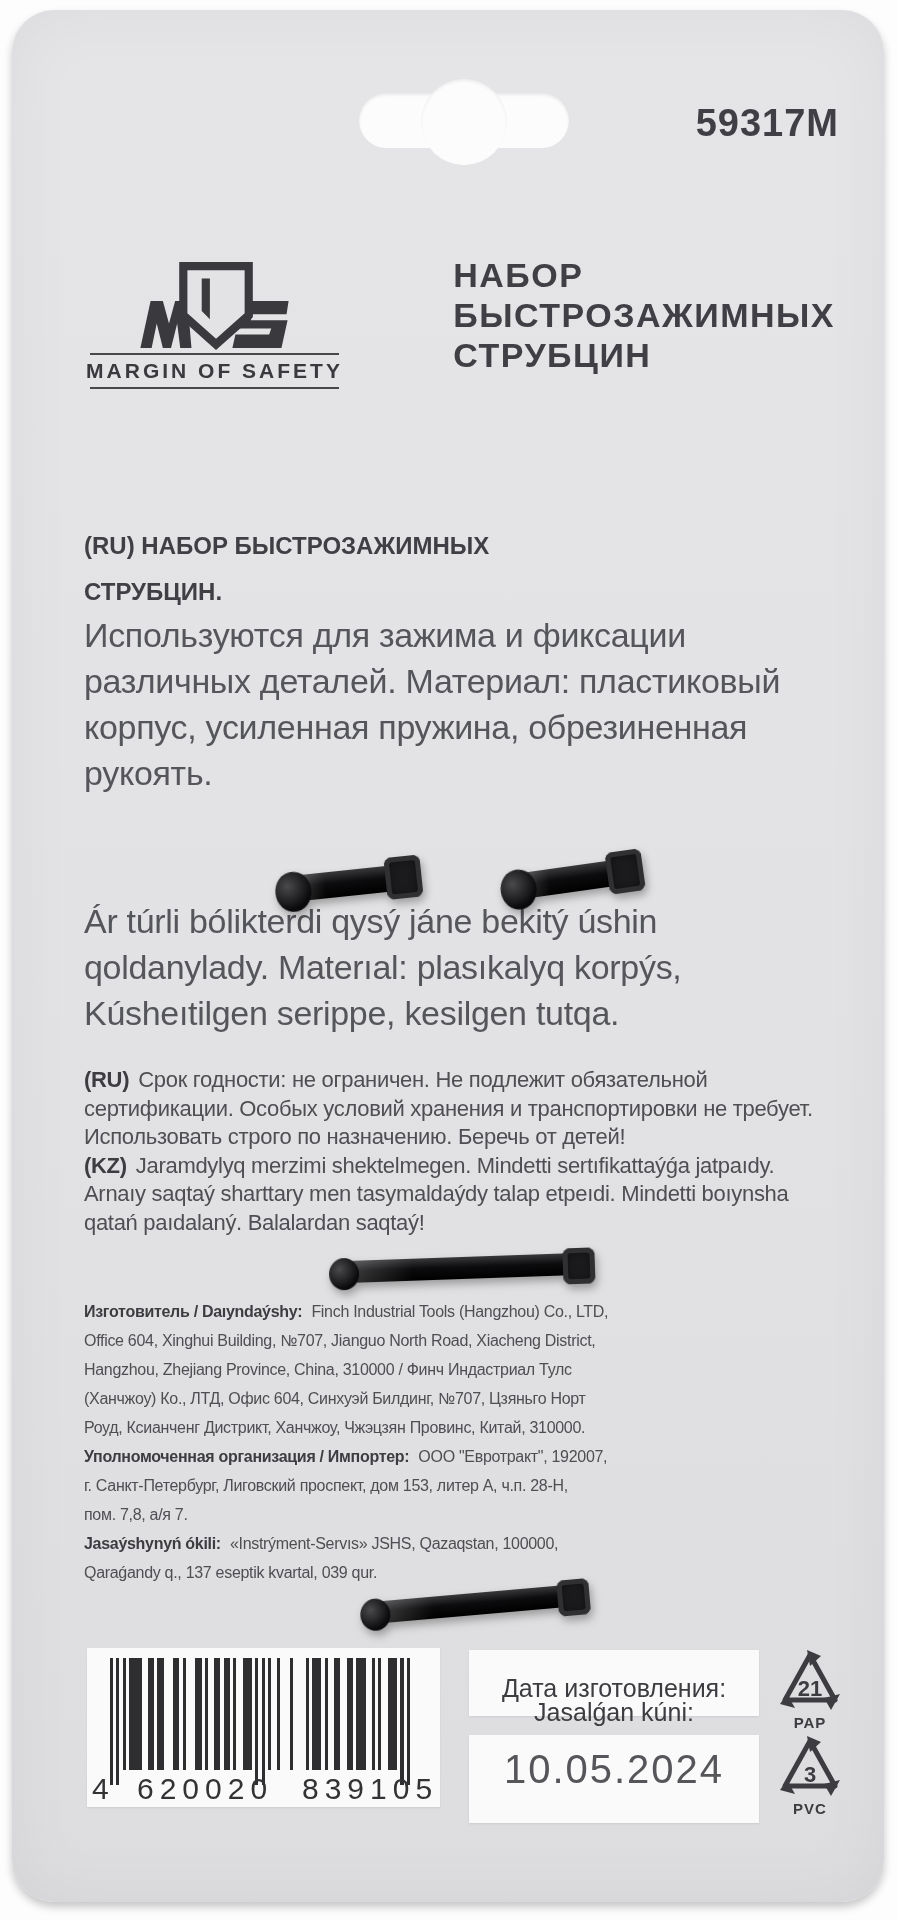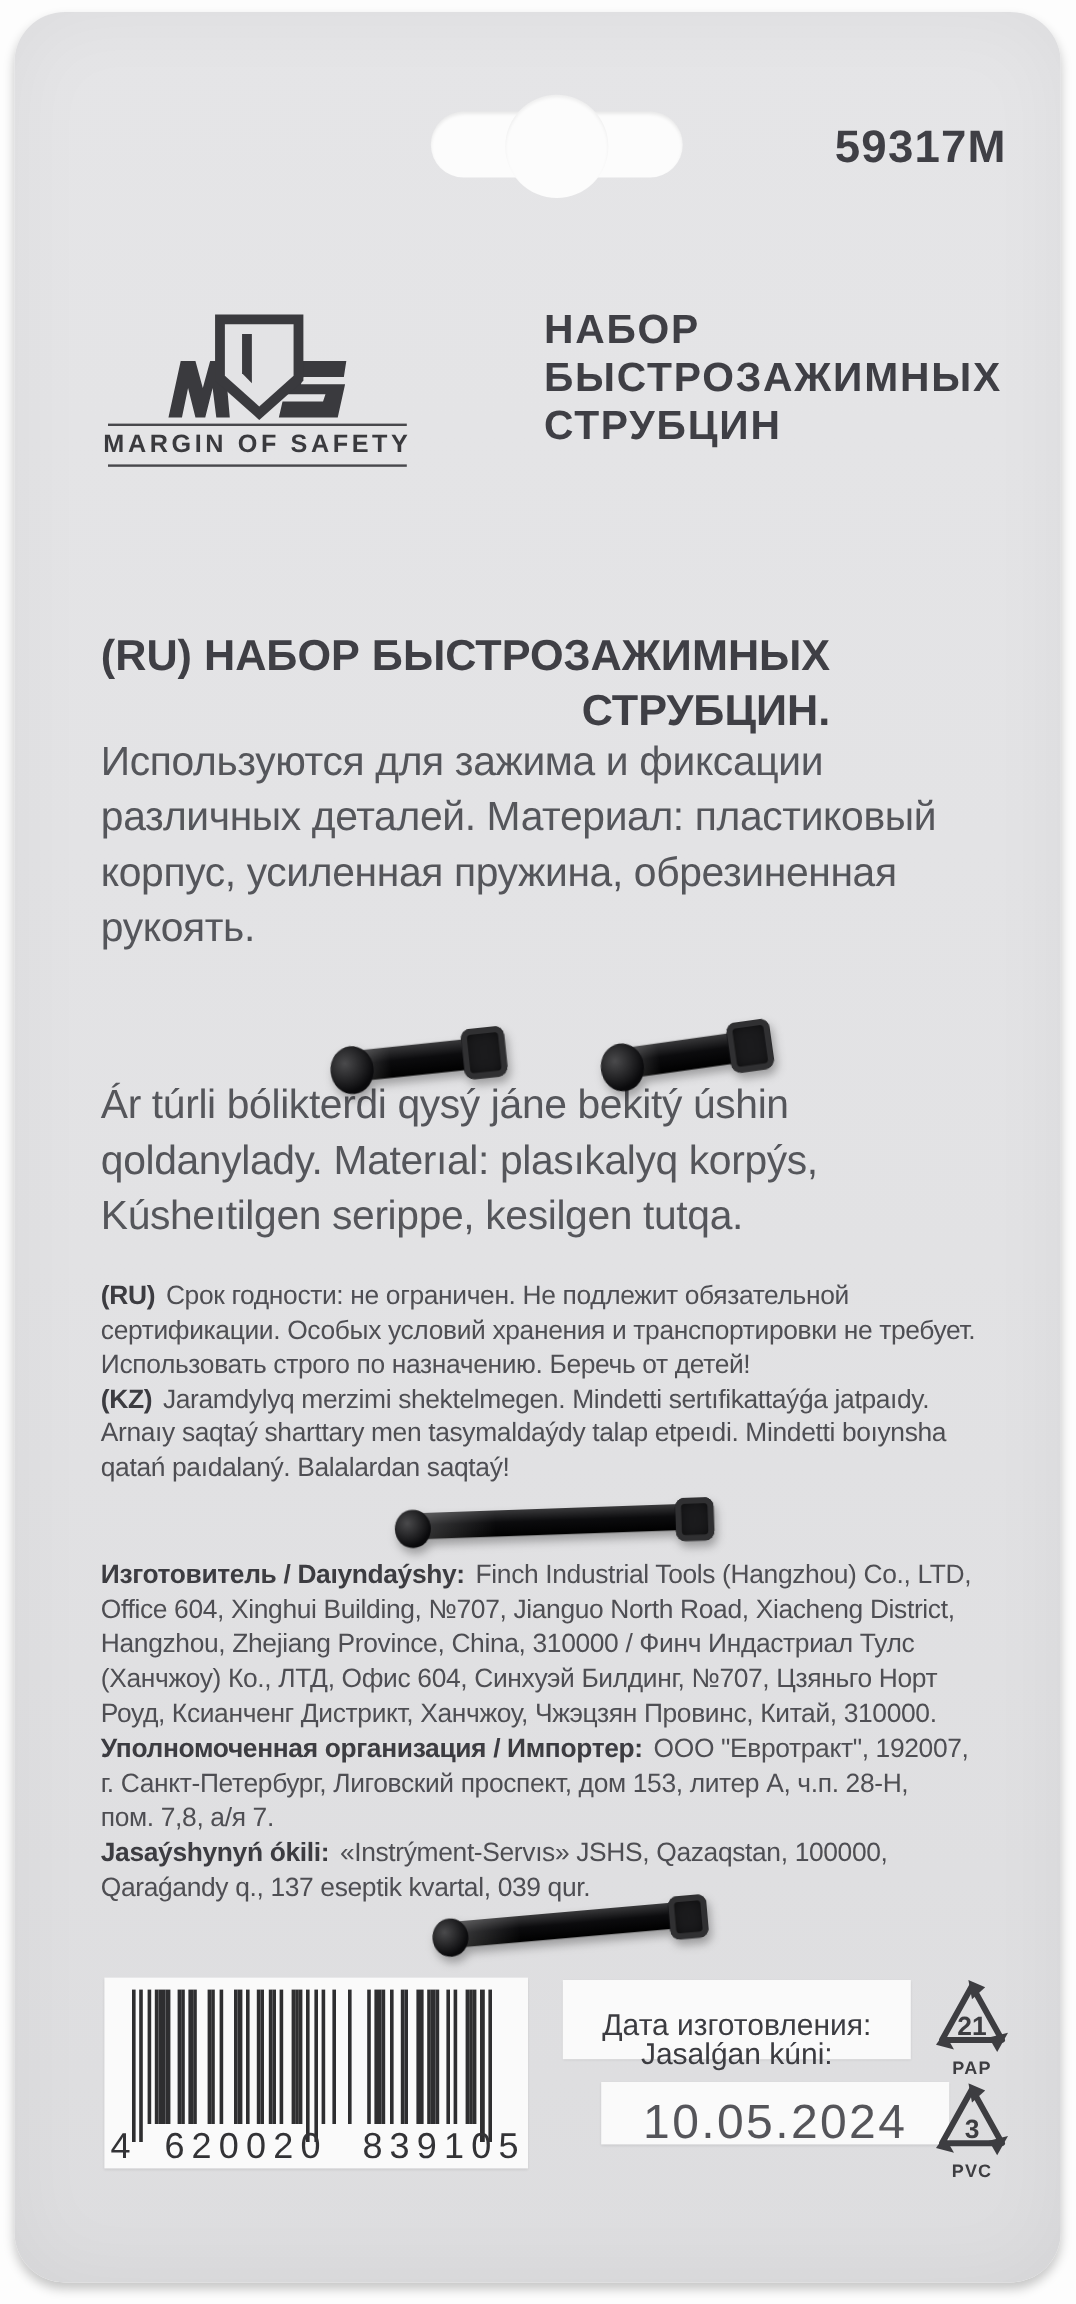--- a/index.html
+++ b/index.html
@@ -11,27 +11,27 @@
   
   .slot-pill{position:absolute;left:347px;top:83px;width:210px;height:55px;border-radius:28px;
         background:#fcfcfc;box-shadow:inset 0 2px 3px rgba(0,0,0,.08);}
   .slot-circle{position:absolute;left:409px;top:69px;width:86px;height:86px;border-radius:50%;
         background:#fcfcfc;box-shadow:inset 0 2px 3px rgba(0,0,0,.06);}
   
   .sku{position:absolute;top:92px;right:45px;font-size:38px;font-weight:bold;letter-spacing:1px;color:#3f3f45;text-align:right;}
   .title{position:absolute;top:245px;right:49px;text-align:left;font-size:34px;font-weight:bold;
         line-height:40px;letter-spacing:1.5px;color:#3f3f45;white-space:pre;}
   .pre{white-space:pre;}
-  .h-ru{position:absolute;left:72px;top:513px;font-size:36px;font-weight:bold;line-height:46px;color:#3f3f45;text-align:right;}
+  .h-ru{position:absolute;left:72px;top:513px;font-size:24px;font-weight:bold;line-height:46px;color:#3f3f45;}
   .b-ru{position:absolute;left:72px;top:602px;font-size:34px;line-height:46px;letter-spacing:-0.3px;color:#55565b;}
   .h-kz{position:absolute;left:72px;top:793px;font-size:36px;font-weight:bold;line-height:46px;color:#3f3f45;}
   .b-kz{position:absolute;left:72px;top:888px;font-size:34px;line-height:46px;letter-spacing:-0.3px;color:#55565b;}
   .fineblock{position:absolute;left:72px;top:1056px;width:812px;font-size:22px;line-height:28.6px;
         letter-spacing:-0.3px;color:#4e4e53;}
-  .infoblock{position:absolute;left:72px;top:1287px;width:812px;font-size:22px;line-height:29px;
+  .infoblock{position:absolute;left:72px;top:1287px;width:812px;font-size:16px;line-height:29px;
         letter-spacing:-0.3px;color:#4e4e53;}
   .fineblock p,.infoblock p{margin:0;white-space:pre;}
   .fineblock b,.infoblock b{color:#3c3c41;margin-right:9px;margin-top:39px;}
   
   .logo-svg{position:absolute;left:126px;top:250px;}
   .brand-rule{position:absolute;left:78px;width:249px;height:2px;background:#48484c;}
   .rule-top{top:343px;} .rule-bottom{top:377px;}
   .tagline{position:absolute;left:70px;top:346px;width:265px;text-align:center;font-size:21px;
         font-weight:bold;letter-spacing:3px;line-height:30px;color:#3a3a3e;}
   
@@ -51,21 +51,21 @@
   .barcode-panel{left:75px;top:1638px;width:353px;height:159px;}
   .barcode-bars{position:absolute;left:23px;top:10px;width:300px;height:112px;display:flex;overflow:visible;}
   .module{flex:1 1 0;min-width:0;}
   .module.bar{background:#2e2e30;height:100%;}
   .module.bar.guard{height:127px;}
   .bc-digit{position:absolute;top:124px;font-size:30px;color:#333336;}
   .bc-d1{left:5px;} .bc-d2{left:50px;letter-spacing:6px;} .bc-d3{left:215px;letter-spacing:6px;}
   .date-label-panel{left:457px;top:1640px;width:290px;height:66px;}
   .date-labels{position:absolute;left:0;top:26px;width:100%;text-align:center;font-size:25px;
         font-weight:normal;line-height:24px;color:#3c3c41;}
-  .date-value-panel{left:457px;top:1725px;width:290px;height:52px;margin-left:32px;}
+  .date-value-panel{left:457px;top:1725px;width:290px;height:88px;}
   .date-value{position:absolute;left:0;top:0;width:100%;height:68px;line-height:68px;text-align:center;
         font-size:40px;letter-spacing:2px;color:#55555a;}
   .recycle{position:absolute;left:766px;width:64px;text-align:center;}
   .rec-pap{top:1640px;} .rec-pvc{top:1726px;}
   .rec-label{font-size:15px;font-weight:bold;color:#3d3d41;letter-spacing:1px;margin-top:-2px;}
 </style>
 </head>
 <body>
 
 <div class="page">

